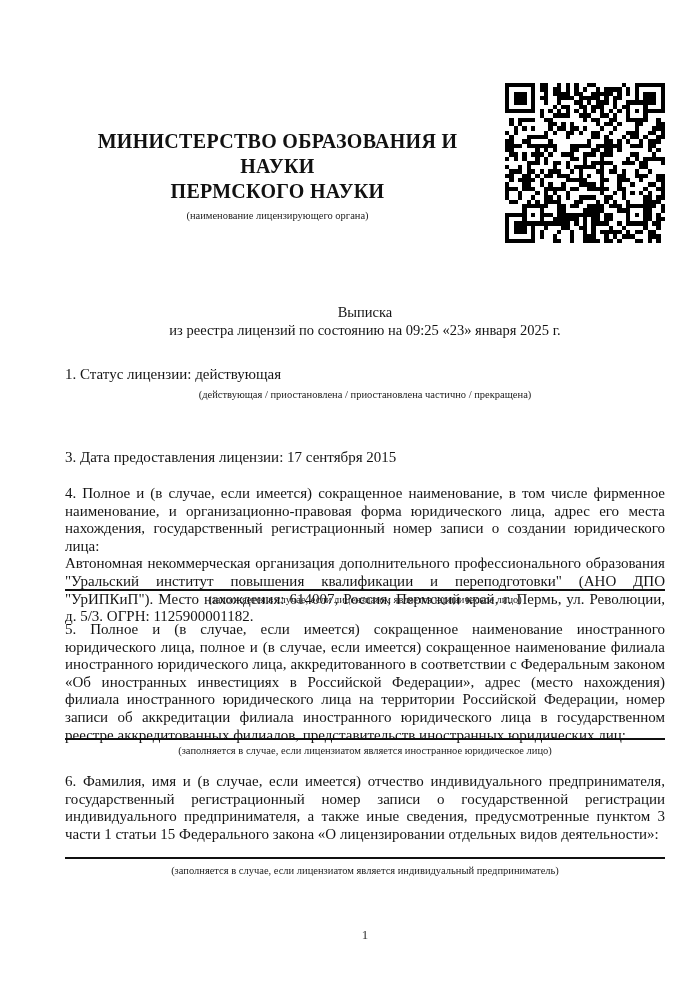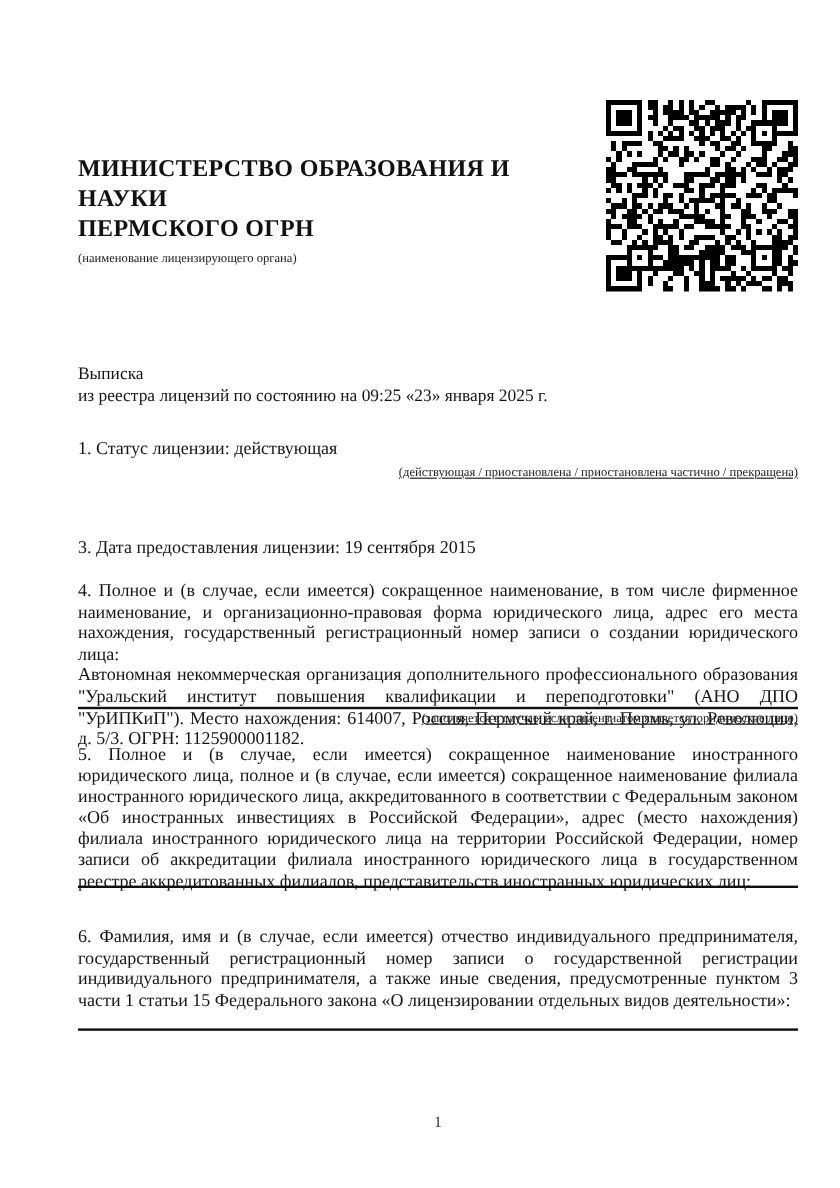--- a/index.html
+++ b/index.html
@@ -9,55 +9,55 @@
     width: 700px;
     height: 990px;
     background: #ffffff;
     font-family: "Liberation Serif", "DejaVu Serif", serif;
     color: #141414;
     overflow: hidden;
   }
   .abs { position: absolute; }
   .ministry-block {
     top: 129px; left: 65px; width: 425px;
-    text-align: left;
+    text-align: center;
   }
   .ministry-name {
     font-size: 20px; line-height: 25px; font-weight: bold;
     letter-spacing: 0.3px; color: #111;
   }
   .ministry-caption {
     margin-top: 5px; font-size: 10.5px; line-height: 13px; color: #222;
   }
   .qr-box { top: 83px; left: 505px; width: 160px; height: 160px; }
   .qr-box svg { display: block; width: 160px; height: 160px; }
   .doc-title {
     top: 304px; left: 65px; width: 600px;
-    font-size: 14.5px; line-height: 17.6px;
+    text-align: center; font-size: 14.5px; line-height: 17.6px;
   }
   .body-text { left: 65px; width: 600px; font-size: 15px; line-height: 17.6px; }
   .just { text-align: justify; }
   .cap {
-    left: 65px; width: 600px; text-align: right;
-    font-size: 10.5px; line-height: 13px; color: #222; text-decoration: underline;
+    left: 65px; width: 600px; text-align: center;
+    font-size: 10.5px; line-height: 13px; color: #222;
   }
   .rule { left: 65px; width: 600px; height: 0; border-top: 2px solid #101010; }
   .page-number {
     top: 927px; left: 65px; width: 600px; text-align: center;
     font-size: 13px; color: #333;
   }
 </style>
 </head>
 <body>
 
 <div class="page">
 
   <div class="abs ministry-block">
     <div class="ministry-name">МИНИСТЕРСТВО ОБРАЗОВАНИЯ И НАУКИ</div>
-    <div class="ministry-name">ПЕРМСКОГО ОГРН</div>
+    <div class="ministry-name">ПЕРМСКОГО НАУКИ</div>
     <div class="ministry-caption">(наименование лицензирующего органа)</div>
   </div>
 
   <div class="abs qr-box">
     <svg id="qr-svg" viewBox="0 0 37 37" shape-rendering="crispEdges" xmlns="http://www.w3.org/2000/svg">
         <g fill="#000000">
           <rect x="0" y="0" width="1" height="1"></rect>
           <rect x="1" y="0" width="1" height="1"></rect>
           <rect x="2" y="0" width="1" height="1"></rect>
           <rect x="3" y="0" width="1" height="1"></rect>
@@ -756,31 +756,33 @@
 
   <div class="abs doc-title">
     <div>Выписка</div>
     <div>из реестра лицензий по состоянию на 09:25 «23» января 2025 г.</div>
   </div>
 
   <div class="abs body-text" style="top:366px">1. Статус лицензии: действующая</div>
   <div class="abs cap" style="top:388px">(действующая / приостановлена / приостановлена частично / прекращена)</div>
 
 
-  <div class="abs body-text" style="top:449px">3. Дата предоставления лицензии: 19 сентября 2015</div>
+  <div class="abs body-text" style="top:449px">3. Дата предоставления лицензии: 17 сентября 2015</div>
 
   <div class="abs body-text" style="top:485px">
     <div class="just">4. Полное и (в случае, если имеется) сокращенное наименование, в том числе фирменное наименование, и организационно-правовая форма юридического лица, адрес его места нахождения, государственный регистрационный номер записи о создании юридического лица:</div>
     <div class="just">Автономная некоммерческая организация дополнительного профессионального образования "Уральский институт повышения квалификации и переподготовки" (АНО ДПО "УрИПКиП"). Место нахождения: 614007, Россия, Пермский край, г. Пермь, ул. Революции, д. 5/3. ОГРН: 1125900001182.</div>
   </div>
   <div class="abs rule" style="top:589px"></div>
   <div class="abs cap" style="top:593px">(заполняется в случае, если лицензиатом является юридическое лицо)</div>
 
   <div class="abs body-text just" style="top:621px">5. Полное и (в случае, если имеется) сокращенное наименование иностранного юридического лица, полное и (в случае, если имеется) сокращенное наименование филиала иностранного юридического лица, аккредитованного в соответствии с Федеральным законом «Об иностранных инвестициях в Российской Федерации», адрес (место нахождения) филиала иностранного юридического лица на территории Российской Федерации, номер записи об аккредитации филиала иностранного юридического лица в государственном реестре аккредитованных филиалов, представительств иностранных юридических лиц:</div>
   <div class="abs rule" style="top:738px"></div>
+  <div class="abs cap" style="top:744px">(заполняется в случае, если лицензиатом является иностранное юридическое лицо)</div>
 
   <div class="abs body-text just" style="top:773px">6. Фамилия, имя и (в случае, если имеется) отчество индивидуального предпринимателя, государственный регистрационный номер записи о государственной регистрации индивидуального предпринимателя, а также иные сведения, предусмотренные пунктом 3 части 1 статьи 15 Федерального закона «О лицензировании отдельных видов деятельности»:</div>
   <div class="abs rule" style="top:857px"></div>
+  <div class="abs cap" style="top:864px">(заполняется в случае, если лицензиатом является индивидуальный предприниматель)</div>
 
 
   <div class="abs page-number">1</div>
 
 </div>
 
 </body></html>

